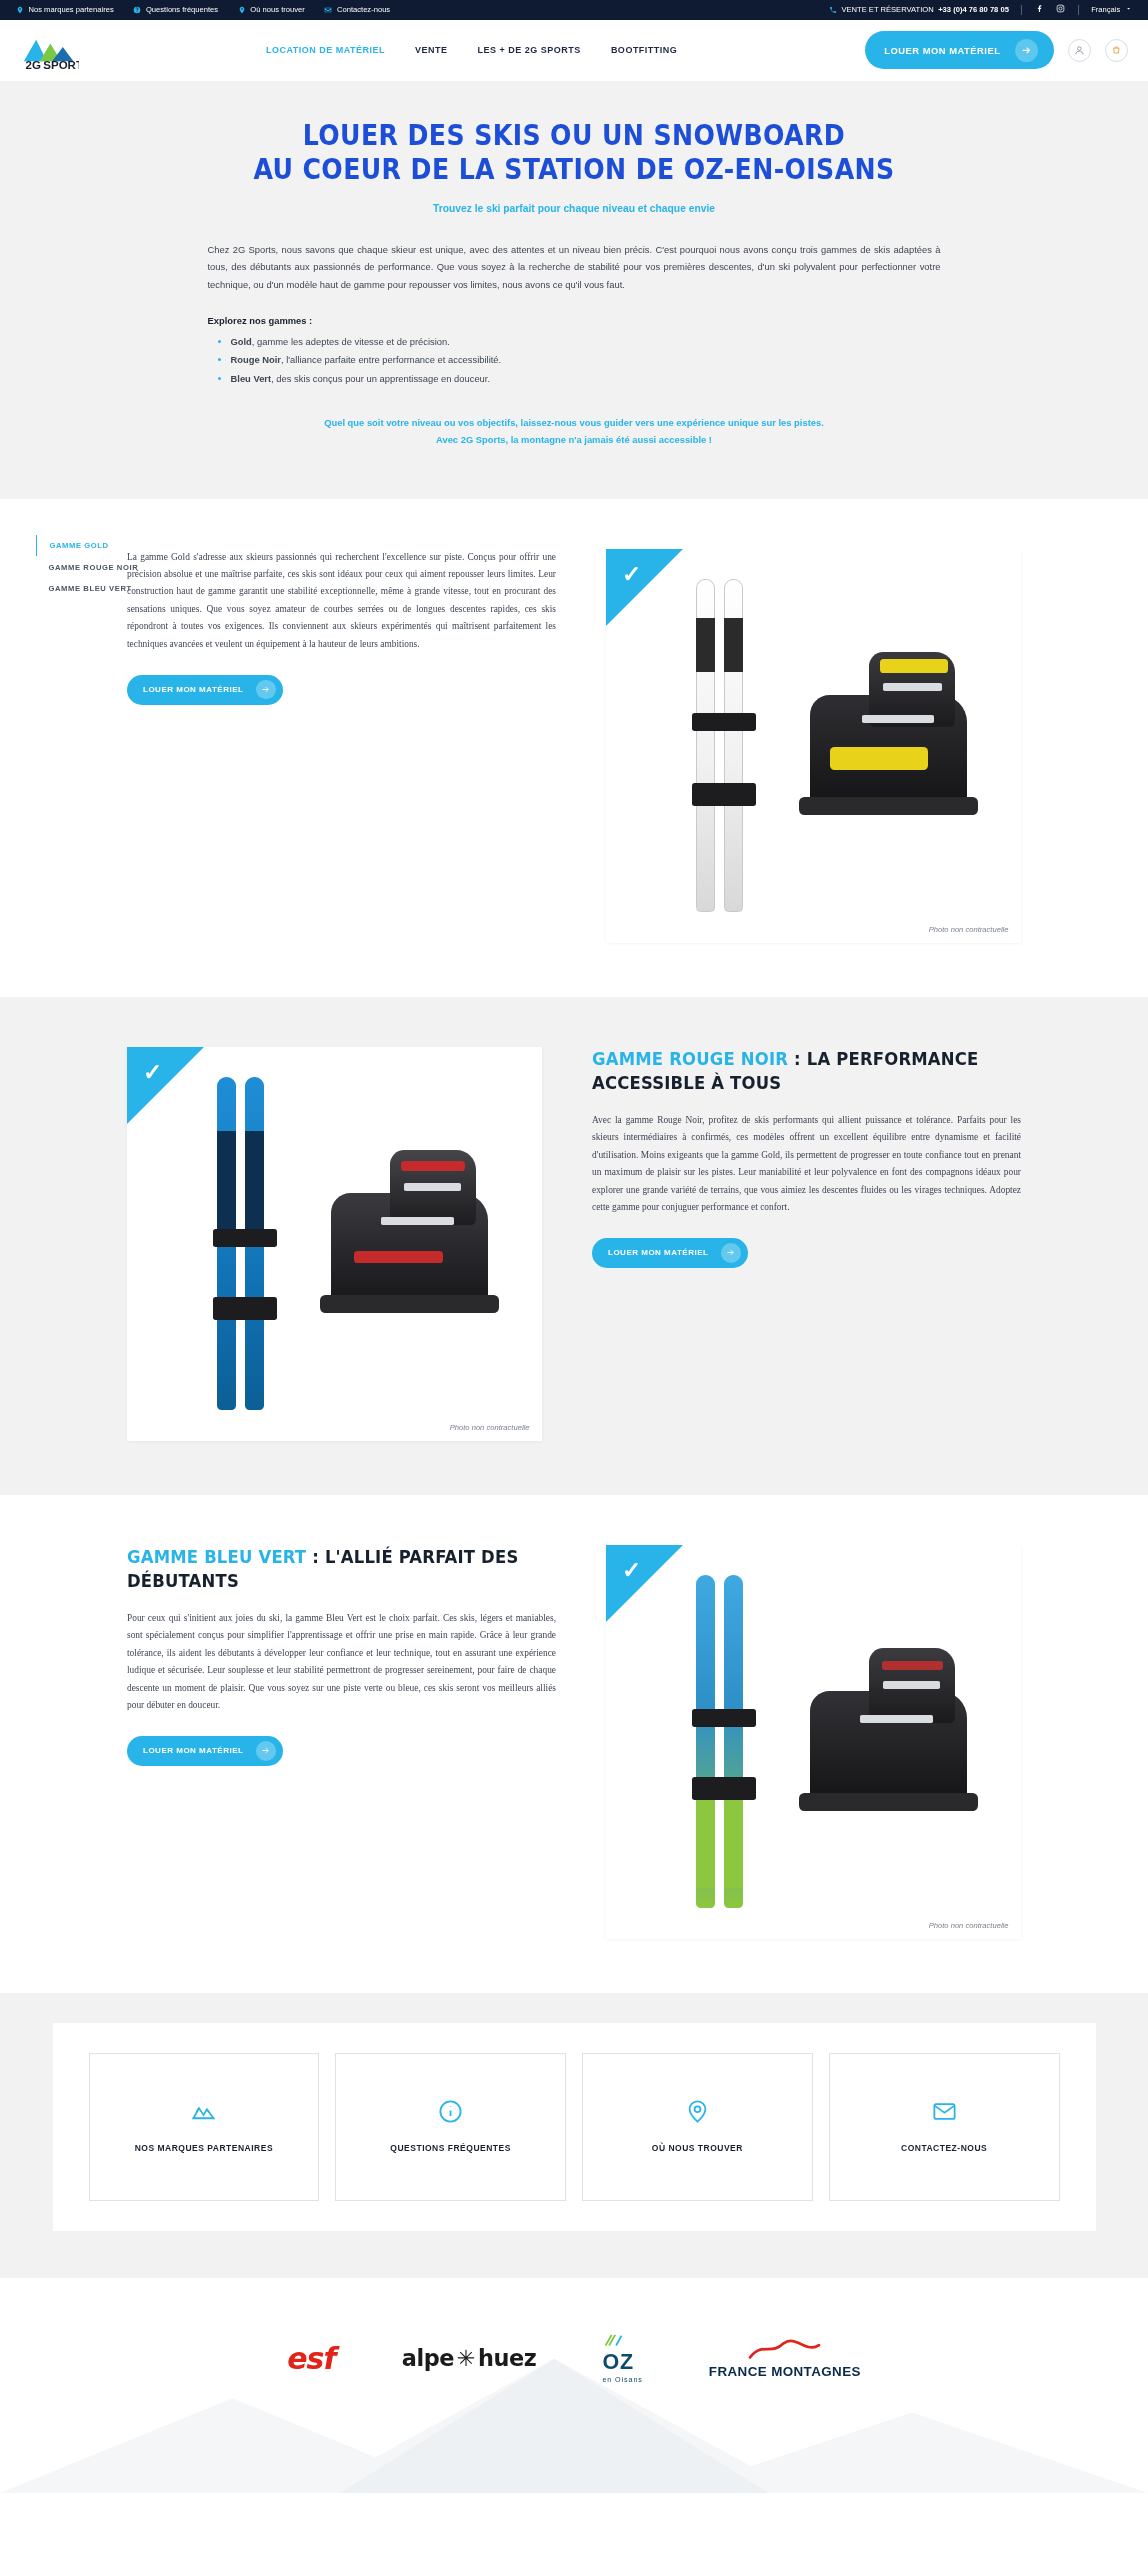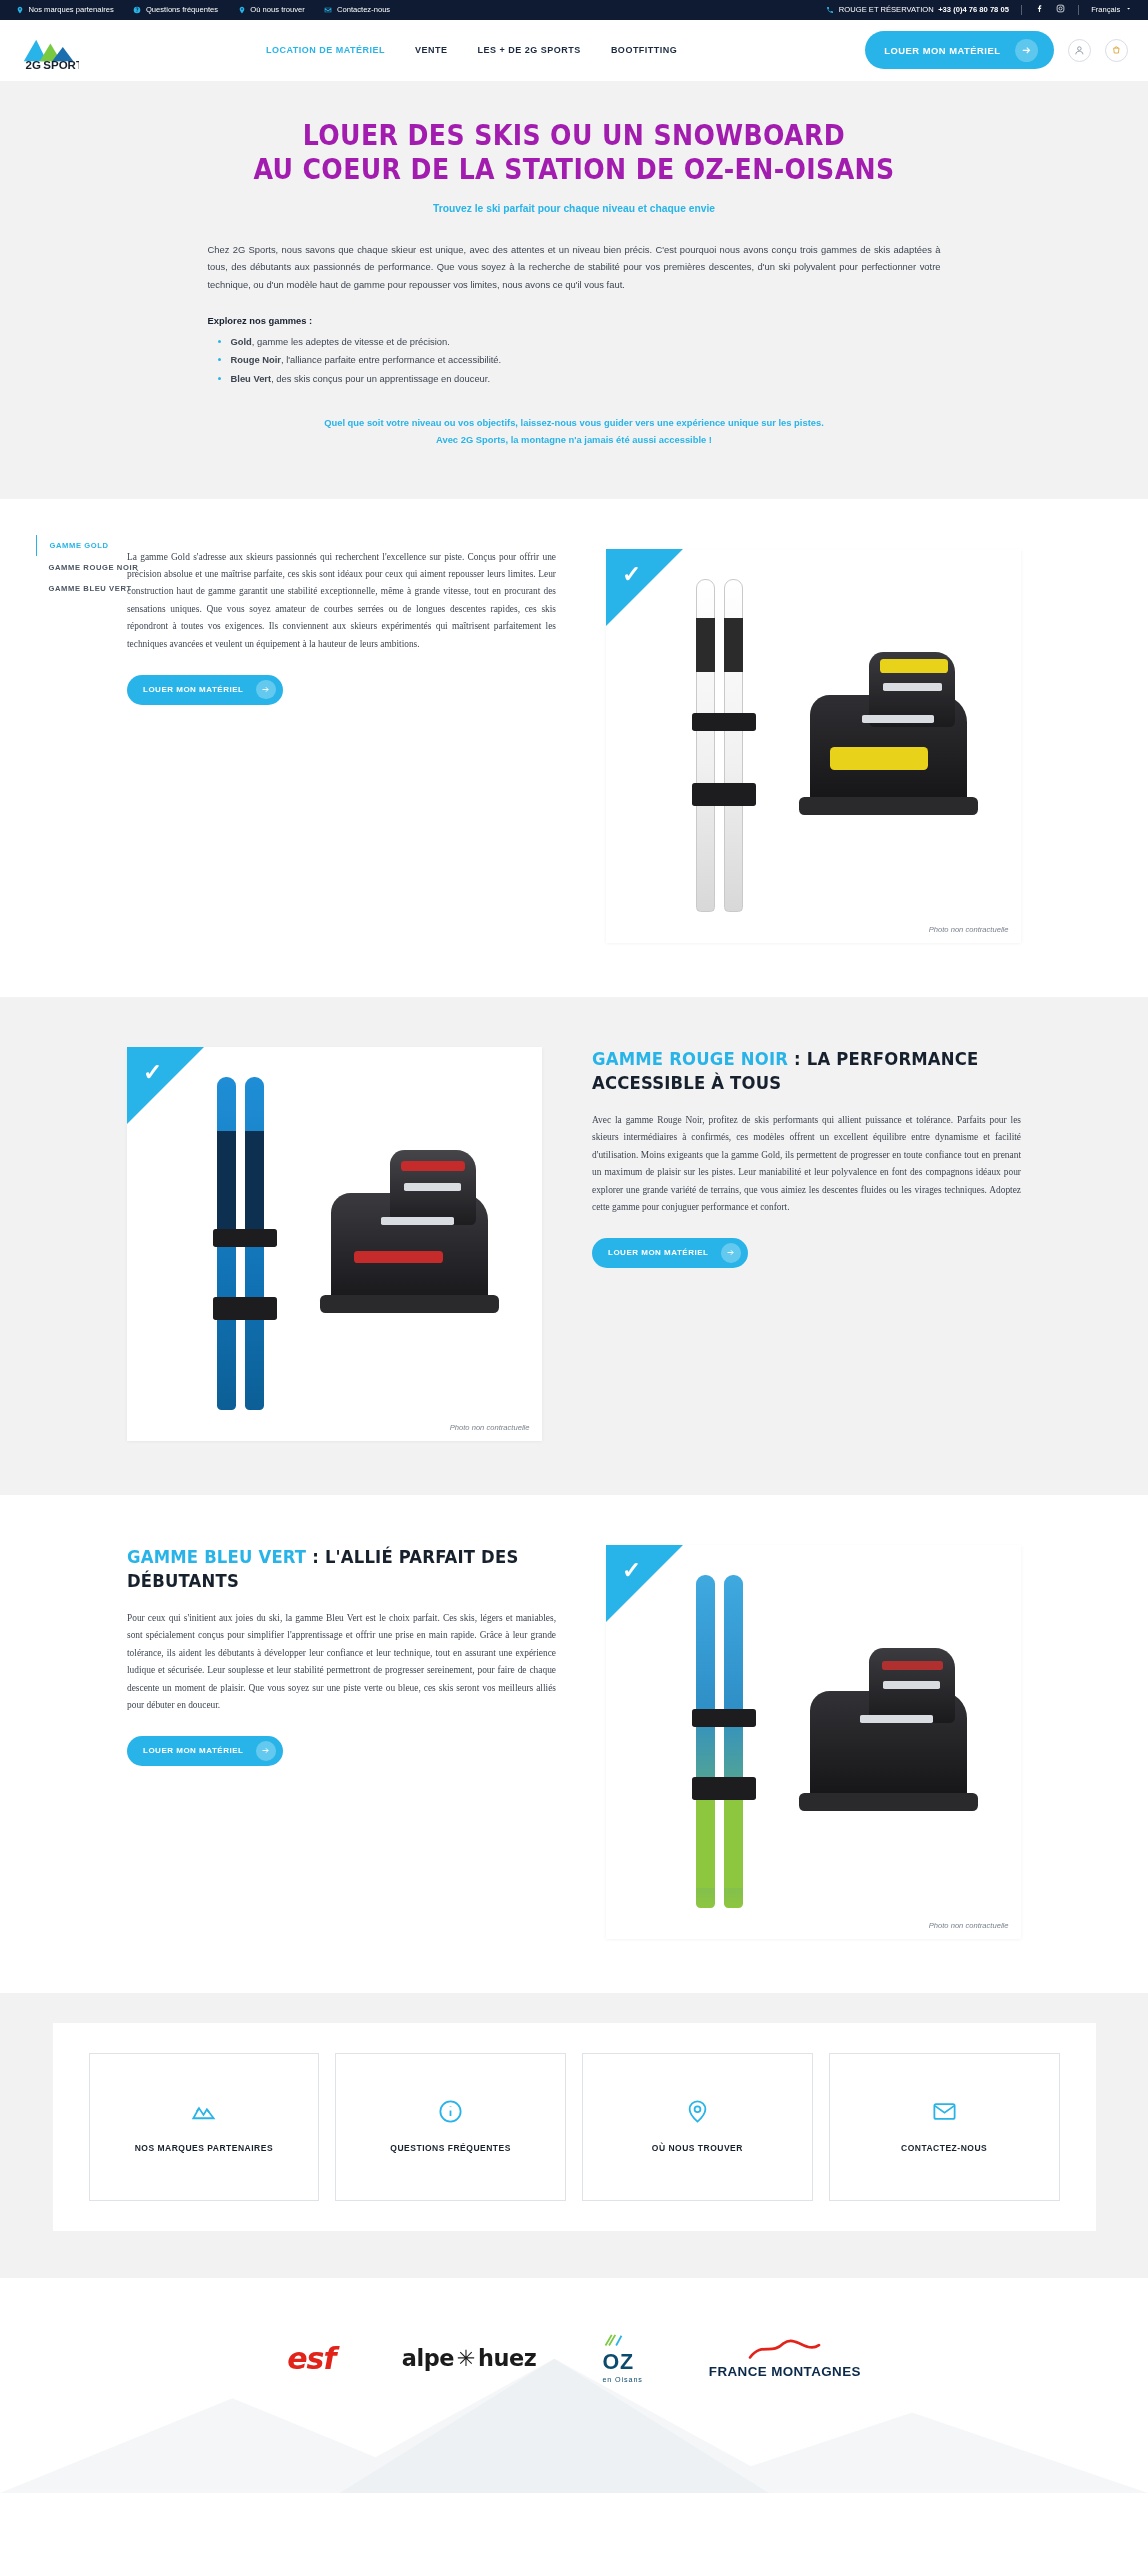--- a/index.html
+++ b/index.html
@@ -86,21 +86,21 @@
     background: #f2f2f2;
     padding: 38px 0 50px 0;
     text-align: center;
   }
   .hero h1 {
     font-family: "DejaVu Sans Condensed", "Liberation Sans", sans-serif;
     font-size: 28px;
     line-height: 1.22;
     font-weight: bold;
     letter-spacing: 0.4px;
-    color: #a21caf;
+    color: #1d4ed8;
     text-transform: uppercase;
     max-width: 805px;
     margin: 0 auto;
   }
   .hero .sub {
     margin-top: 16px;
     color: #28b4e8;
     font-size: 10.3px;
     font-weight: bold;
   }
@@ -394,21 +394,21 @@
     </div>
   </div>
   <div class="spacer"></div>
   <div class="right">
     <div class="item">
       <span>
         <svg width="8" height="8" viewBox="0 0 24 24" fill="#28b4e8">
             <path d="M6.6 10.8a15.1 15.1 0 0 0 6.6 6.6l2.2-2.2c.3-.3.7-.4 1-.2 1.2.4 2.4.6 3.6.6.6 0 1 .4 1 1V20c0 .6-.4 1-1 1A17 17 0 0 1 3 4c0-.6.4-1 1-1h3.5c.6 0 1 .4 1 1 0 1.3.2 2.5.6 3.6.1.3 0 .7-.2 1l-2.3 2.2z"></path>
           </svg>
       </span>
-      <span>ROUGE ET RÉSERVATION</span>
+      <span>VENTE ET RÉSERVATION</span>
       <span class="tb-phone">+33 (0)4 76 80 78 05</span>
     </div>
     <div class="tb-sep"></div>
     <span>
       <svg width="9" height="9" viewBox="0 0 24 24" fill="#ffffff">
           <path d="M13.5 21v-8h2.7l.4-3.1h-3.1V7.9c0-.9.3-1.5 1.6-1.5h1.7V3.6c-.3 0-1.3-.1-2.4-.1-2.4 0-4 1.5-4 4.2v2.2H7.7V13h2.7v8h3.1z"></path>
         </svg>
     </span>
     <span>
       <svg width="9" height="9" viewBox="0 0 24 24" fill="none" stroke="#ffffff" stroke-width="2">

